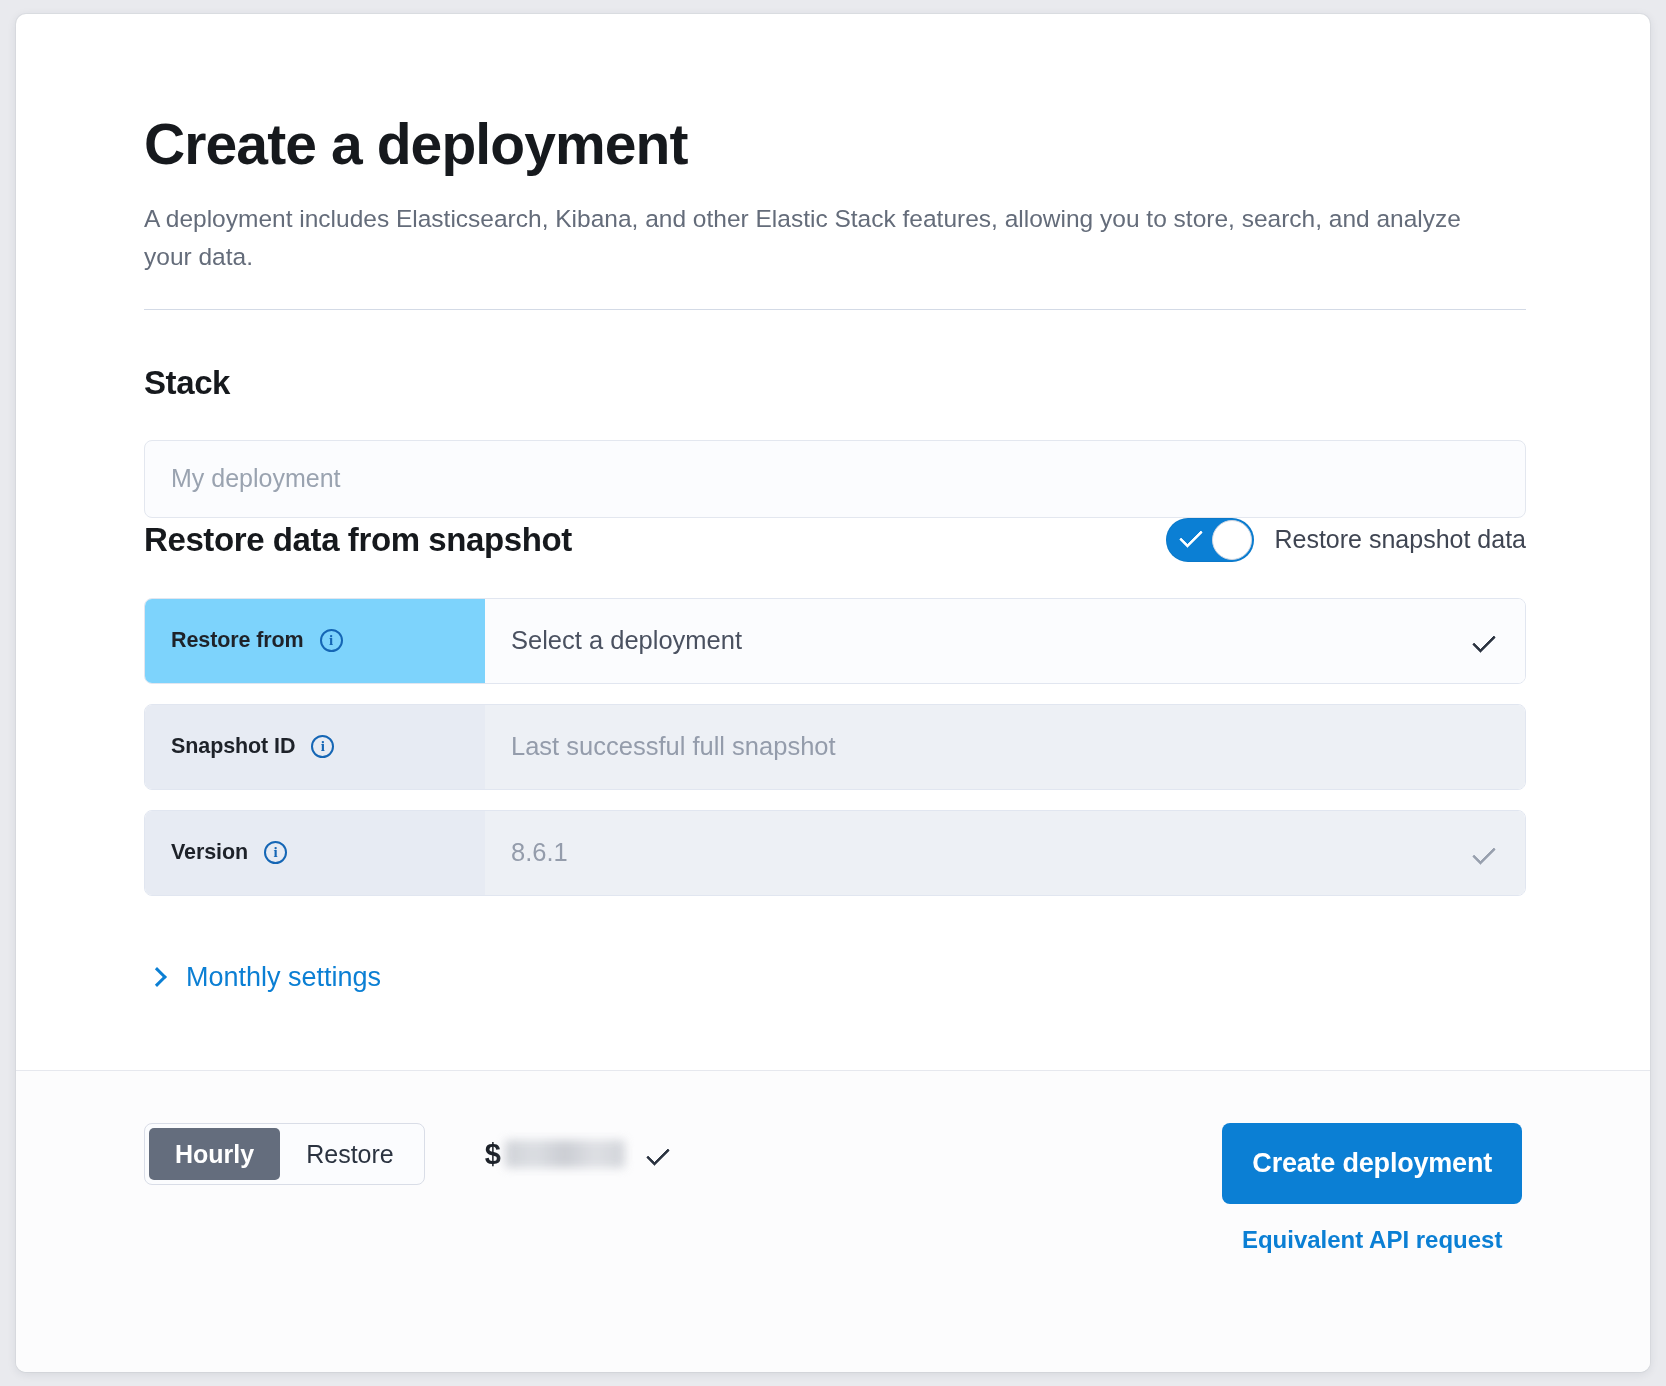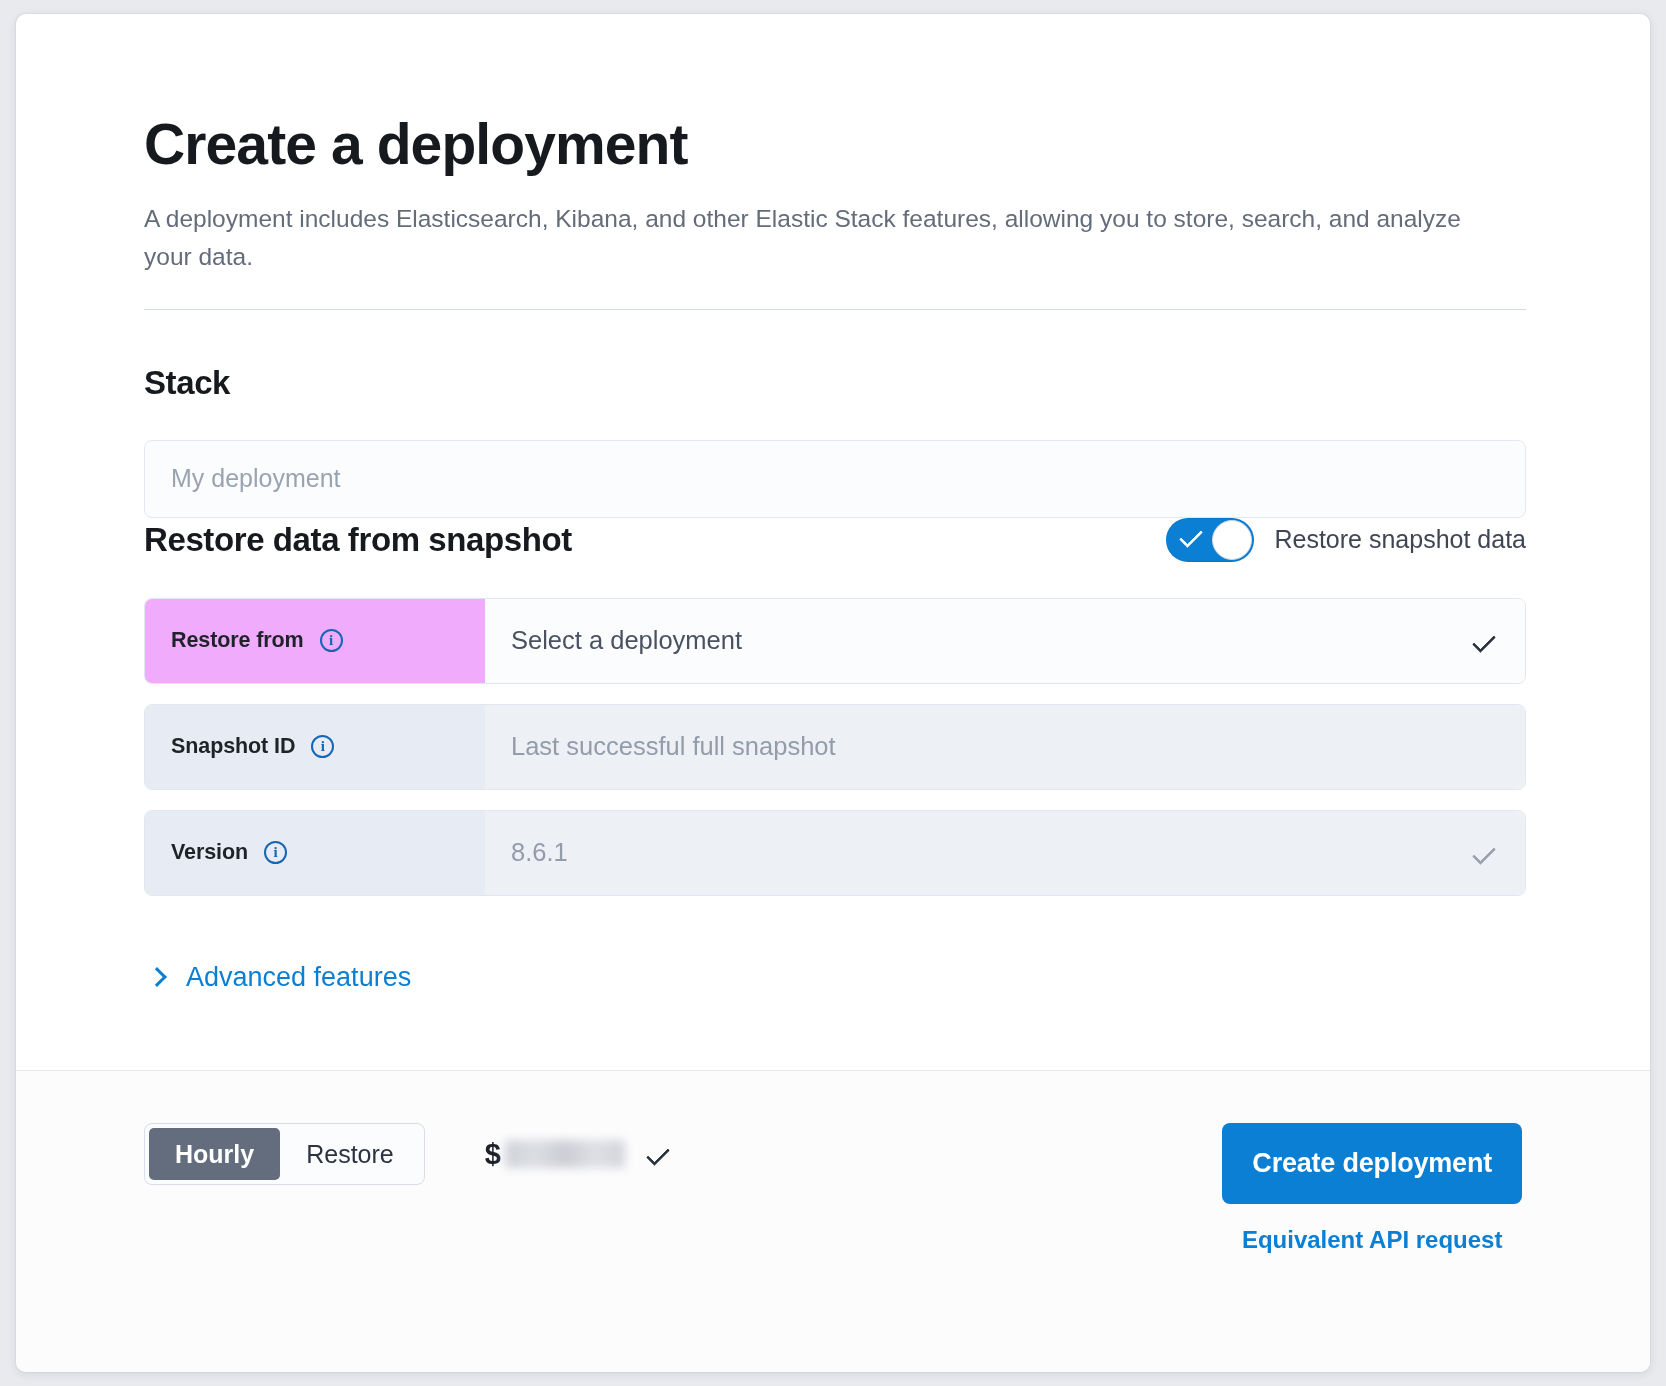--- a/index.html
+++ b/index.html
@@ -124,21 +124,21 @@
     height: 86px;
     display: flex;
     align-items: stretch;
     border-radius: 8px;
     overflow: hidden;
     margin-bottom: 20px;
     border: 1px solid #e1e6f0;
   }
   .row .prefix {
     width: 340px;
-    background: #f0abfc;
+    background: #7dd3fc;
     display: flex;
     align-items: center;
     gap: 16px;
     padding-left: 26px;
     flex: none;
   }
   .prefix .lab {
     font-size: 21.5px;
     font-weight: 700;
     color: #1e2229;
@@ -333,21 +333,21 @@
           <div class="field">
             <span>8.6.1</span>
             <span class="chev-down muted"></span>
           </div>
         </div>
 
       </div>
 
       <div class="advanced">
         <span class="chev-right"></span>
-        <span class="lnk">Advanced features</span>
+        <span class="lnk">Monthly settings</span>
       </div>
 
     </div>
 
     <div class="bottombar">
       <div class="bb-left">
         <div class="segmented">
           <div class="seg on">Hourly</div>
           <div class="seg">Restore</div>
         </div>

